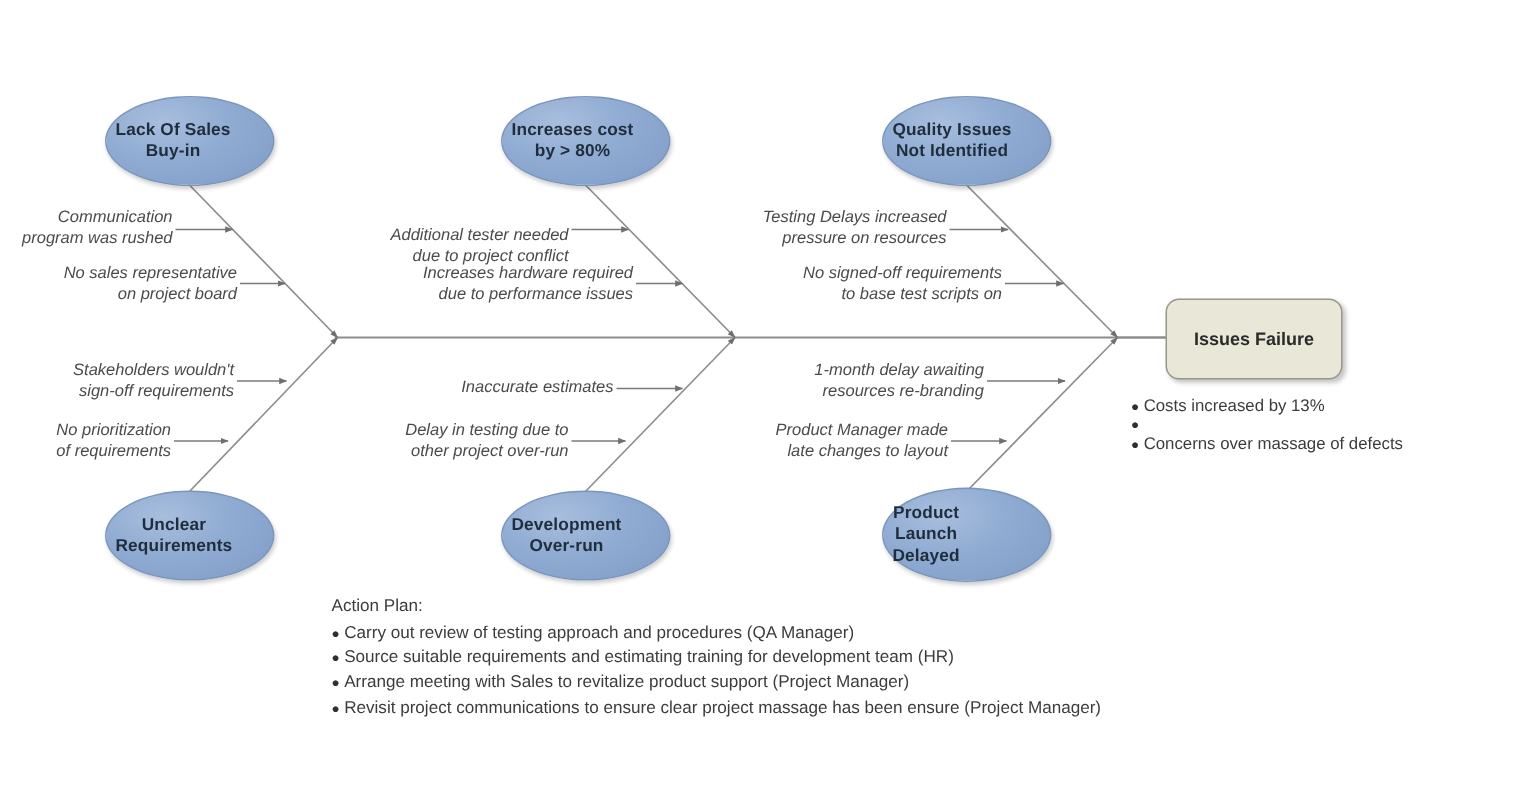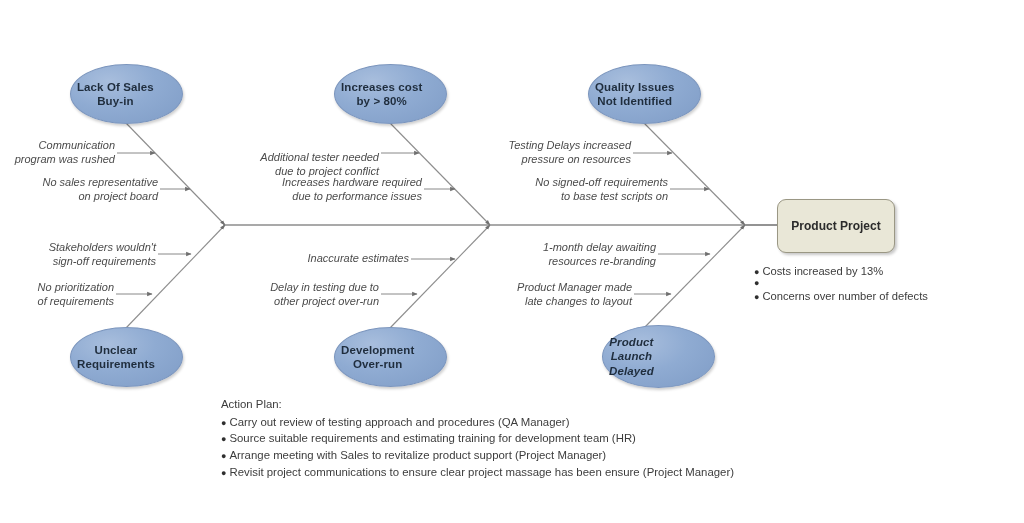--- a/index.html
+++ b/index.html
@@ -202,21 +202,21 @@
     </div>
   </div>
 
   <div class="cause-node" style="left:588px; top:64px; width:113px; height:60px;">
     <div>
       <span>Quality Issues</span>
       <span>Not Identified</span>
     </div>
   </div>
 
-  <div class="cause-node" style="left:602px; top:325px; width:113px; height:63px;font-style:italic;">
+  <div class="cause-node" style="left:588px; top:325px; width:113px; height:63px;">
     <div>
       <span>Product</span>
       <span>Launch</span>
       <span>Delayed</span>
     </div>
   </div>
 
   <div class="sub-label align-right" style="left:0px; top:139px; width:115px;">
     <div>Communication</div>
     <div>program was rushed</div>
@@ -270,34 +270,34 @@
     <div>1-month delay awaiting</div>
     <div>resources re-branding</div>
   </div>
 
   <div class="sub-label align-right" style="left:490px; top:281px; width:142px;">
     <div>Product Manager made</div>
     <div>late changes to layout</div>
   </div>
 
   <div id="effect-box">
-    <span>Product Project</span>
+    <span>Issues Failure</span>
   </div>
 
   <div id="effect-outcomes">
     <div class="bullet-row">
       <span class="dot">●</span>
       <span>Costs increased by 13%</span>
     </div>
     <div class="bullet-row">
       <span class="dot">●</span>
     </div>
     <div class="bullet-row">
       <span class="dot">●</span>
-      <span>Concerns over number of defects</span>
+      <span>Concerns over massage of defects</span>
     </div>
   </div>
 
   <div id="action-plan">
     <div class="ap-title">Action Plan:</div>
     <div class="bullet-row">
       <span class="dot">●</span>
       <span>Carry out review of testing approach and procedures (QA Manager)</span>
     </div>
     <div class="bullet-row">

